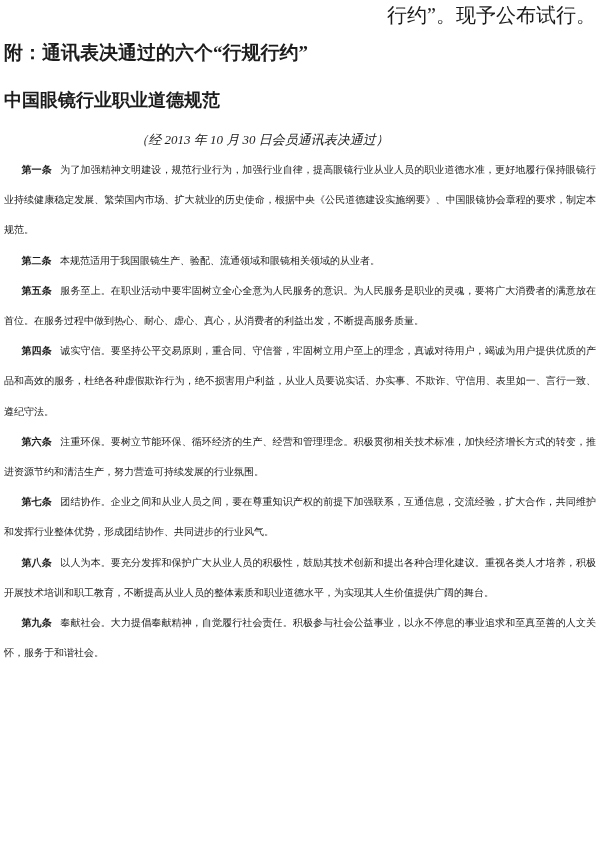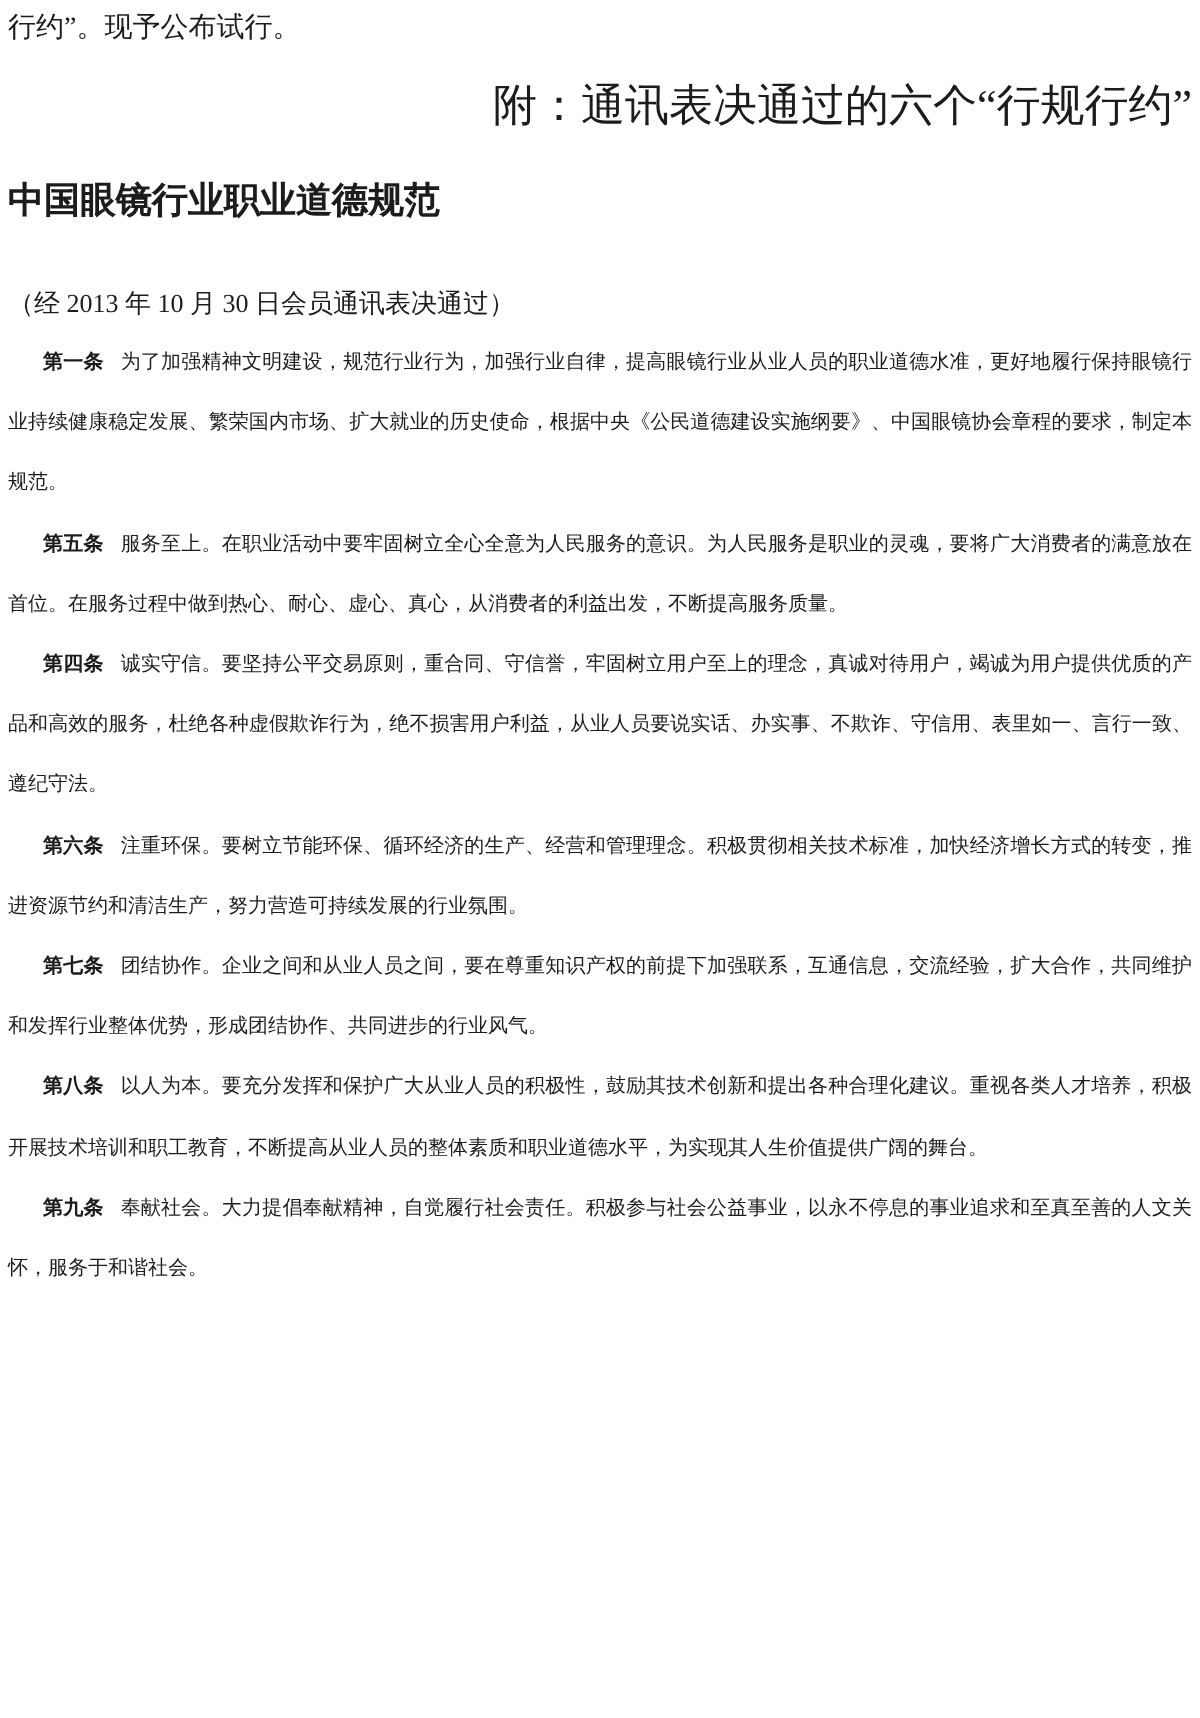--- a/index.html
+++ b/index.html
@@ -10,44 +10,45 @@
     color: #1c1c1c;
   }
   .doc {
     width: 600px;
     height: 859px;
     overflow: hidden;
     padding: 3px 4px 0 4px;
     background: #ffffff;
   }
   .intro-line {
-    font-size: 14px;
+    font-size: 20px;
     line-height: 22px;
     margin-top: 1px;
+    text-align: right;
   }
   .attachment-heading {
-    font-size: 22px;
-    font-weight: normal;
+    font-size: 19px;
+    font-weight: bold;
     margin-top: 15px;
     line-height: 24px;
-    text-align: right;
   }
   .doc-title {
     font-size: 18px;
     font-weight: bold;
     padding-right: 74px;
     margin-top: 23px;
     line-height: 24px;
   }
   .doc-subtitle {
     font-size: 13px;
-    text-align: left;
+    text-align: center;
     padding-right: 76px;
-    margin-top: 31px;
+    margin-top: 19px;
     line-height: 18px;
+    font-style: italic;
   }
   .articles {
     margin-top: 6px;
   }
   p.article {
     font-size: 10px;
     line-height: 30.2px;
     text-align: justify;
     text-indent: 1.75em;
     margin: 0;
@@ -67,20 +68,21 @@
   <div class="attachment-heading">附：通讯表决通过的六个“行规行约”</div>
 
   <div class="doc-title">中国眼镜行业职业道德规范</div>
 
   <div class="doc-subtitle">（经 2013 年 10 月 30 日会员通讯表决通过）</div>
 
   <div class="articles">
 
     <p class="article"><span class="article-label">第一条</span><span>为了加强精神文明建设，规范行业行为，加强行业自律，提高眼镜行业从业人员的职业道德水准，更好地履行保持眼镜行业持续健康稳定发展、繁荣国内市场、扩大就业的历史使命，根据中央《公民道德建设实施纲要》、中国眼镜协会章程的要求，制定本规范。</span></p>
 
+    <p class="article"><span class="article-label">第二条</span><span>本规范适用于我国眼镜生产、验配、流通领域和眼镜相关领域的从业者。</span></p>
 
 
     <p class="article"><span class="article-label">第五条</span><span>服务至上。在职业活动中要牢固树立全心全意为人民服务的意识。为人民服务是职业的灵魂，要将广大消费者的满意放在首位。在服务过程中做到热心、耐心、虚心、真心，从消费者的利益出发，不断提高服务质量。</span></p>
 
     <p class="article"><span class="article-label">第四条</span><span>诚实守信。要坚持公平交易原则，重合同、守信誉，牢固树立用户至上的理念，真诚对待用户，竭诚为用户提供优质的产品和高效的服务，杜绝各种虚假欺诈行为，绝不损害用户利益，从业人员要说实话、办实事、不欺诈、守信用、表里如一、言行一致、遵纪守法。</span></p>
 
     <p class="article"><span class="article-label">第六条</span><span>注重环保。要树立节能环保、循环经济的生产、经营和管理理念。积极贯彻相关技术标准，加快经济增长方式的转变，推进资源节约和清洁生产，努力营造可持续发展的行业氛围。</span></p>
 
     <p class="article"><span class="article-label">第七条</span><span>团结协作。企业之间和从业人员之间，要在尊重知识产权的前提下加强联系，互通信息，交流经验，扩大合作，共同维护和发挥行业整体优势，形成团结协作、共同进步的行业风气。</span></p>
 

